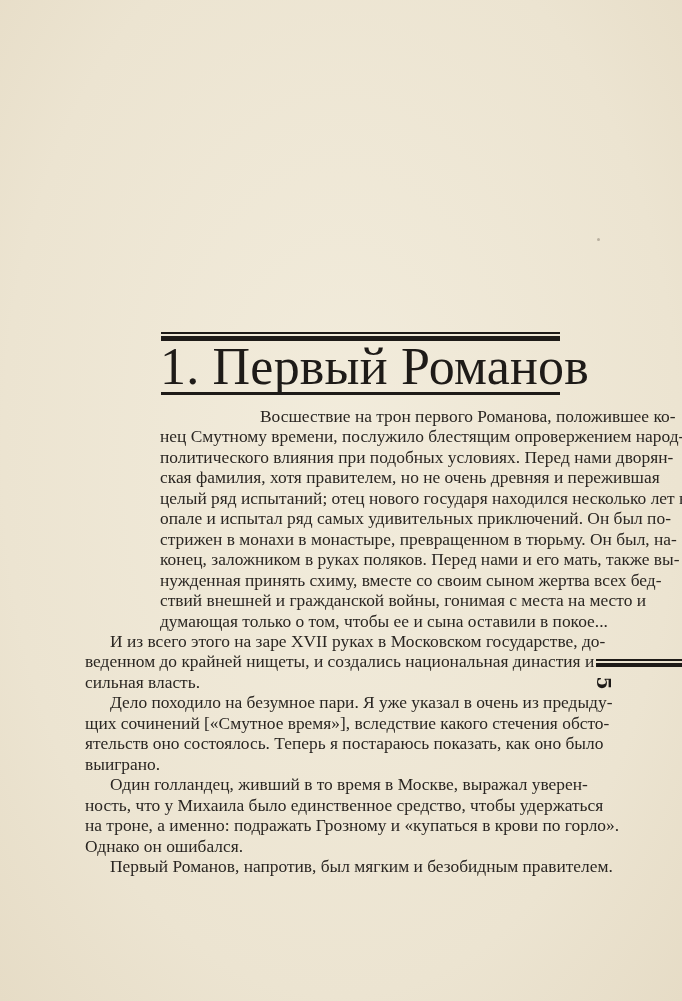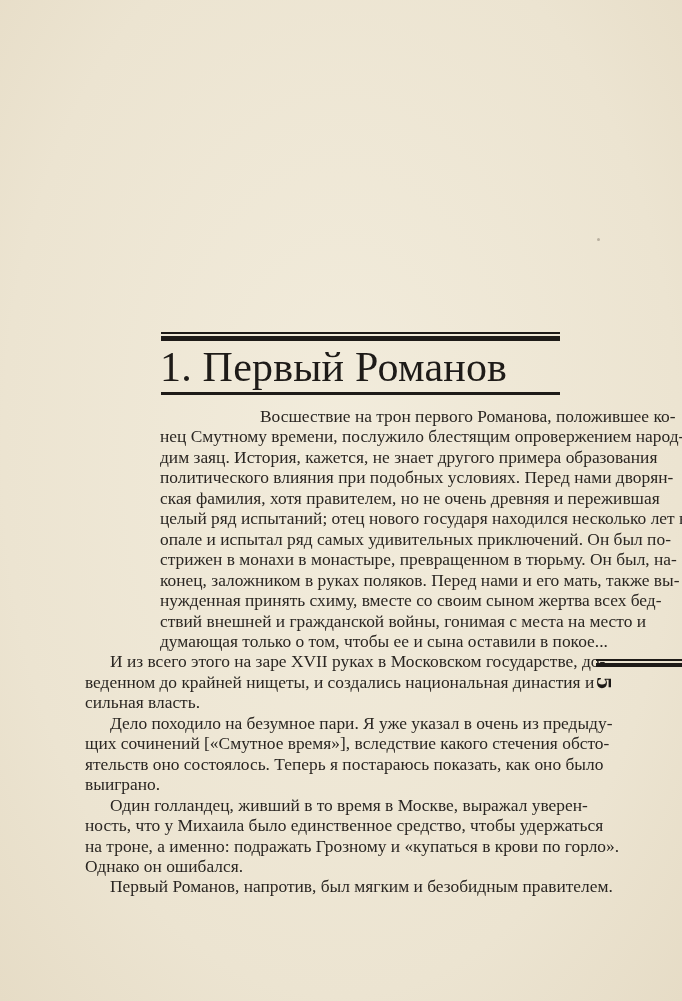--- a/index.html
+++ b/index.html
@@ -15,21 +15,21 @@
     position: absolute; left: 161px; top: 332px; width: 399px; height: 8px;
     border-top: 2px solid #1e1b18;
     box-sizing: border-box;
   }
   .rule-top::after {
     content: ""; position: absolute; left: 0; right: 0; top: 2px; height: 5px; background: #1e1b18;
   }
   .chapter-title {
     position: absolute; left: 160px; top: 345px;
     font-family: "Liberation Serif", "DejaVu Serif", serif;
-    font-size: 42px; line-height: 44px; color: #1e1b18;
+    font-size: 52px; line-height: 44px; color: #1e1b18;
     letter-spacing: 0.2px; white-space: nowrap;
   }
   .rule-bottom {
     position: absolute; left: 161px; top: 392px; width: 399px; height: 3px; background: #1e1b18;
   }
   .body-text {
     position: absolute; left: 60px; top: 406px; width: 499px;
     font-family: "Liberation Serif", "DejaVu Serif", serif;
     font-size: 17.4px; line-height: 20.45px;
     text-align: justify; hyphens: manual;
@@ -58,21 +58,20 @@
 <div class="speck"></div>
 
 <div class="rule-top"></div>
 <h1 class="chapter-title" style="margin:0;font-weight:normal;">1. Первый Романов</h1>
 <div class="rule-bottom"></div>
 
 <div class="body-text">
   <p class="first">
     <span class="line" style="padding-left:100px;">Восшествие на трон первого Романова, положившее ко-</span>
     <span class="line">нец Смутному времени, послужило блестящим опровержением народ-</span>
-    <span class="line">дим заяц. История, кажется, не знает другого примера образования</span>
     <span class="line">политического влияния при подобных условиях. Перед нами дворян-</span>
     <span class="line">ская фамилия, хотя правителем, но не очень древняя и пережившая</span>
     <span class="line">целый ряд испытаний; отец нового государя находился несколько лет в</span>
     <span class="line">опале и испытал ряд самых удивительных приключений. Он был по-</span>
     <span class="line">стрижен в монахи в монастыре, превращенном в тюрьму. Он был, на-</span>
     <span class="line">конец, заложником в руках поляков. Перед нами и его мать, также вы-</span>
     <span class="line">нужденная принять схиму, вместе со своим сыном жертва всех бед-</span>
     <span class="line">ствий внешней и гражданской войны, гонимая с места на место и</span>
     <span class="line last">думающая только о том, чтобы ее и сына оставили в покое...</span>
   </p>

